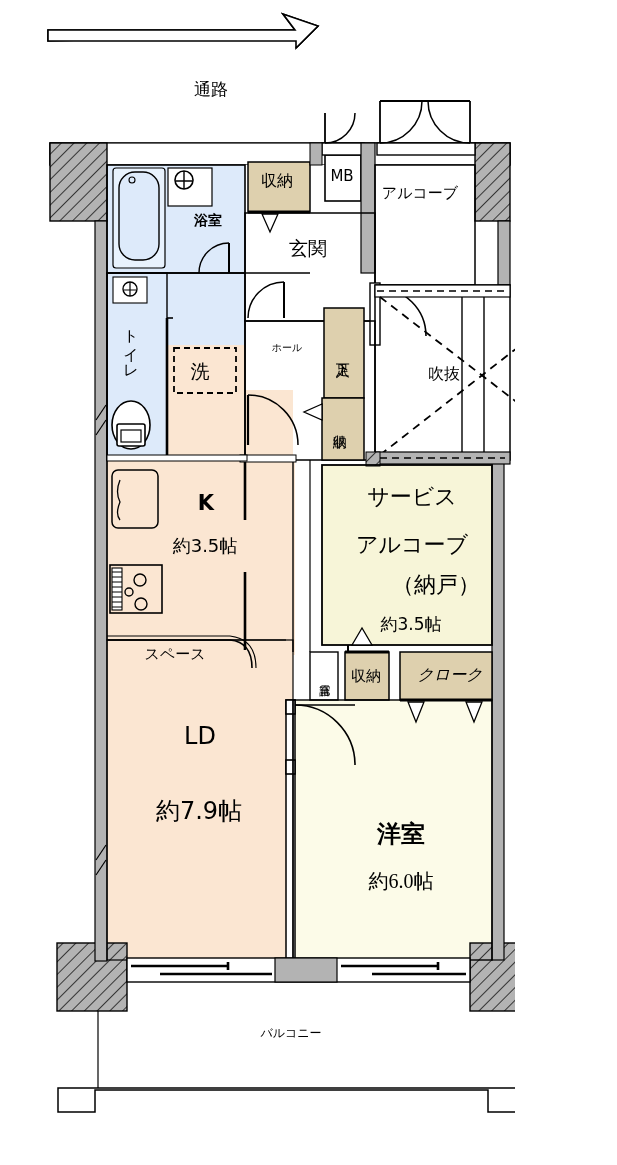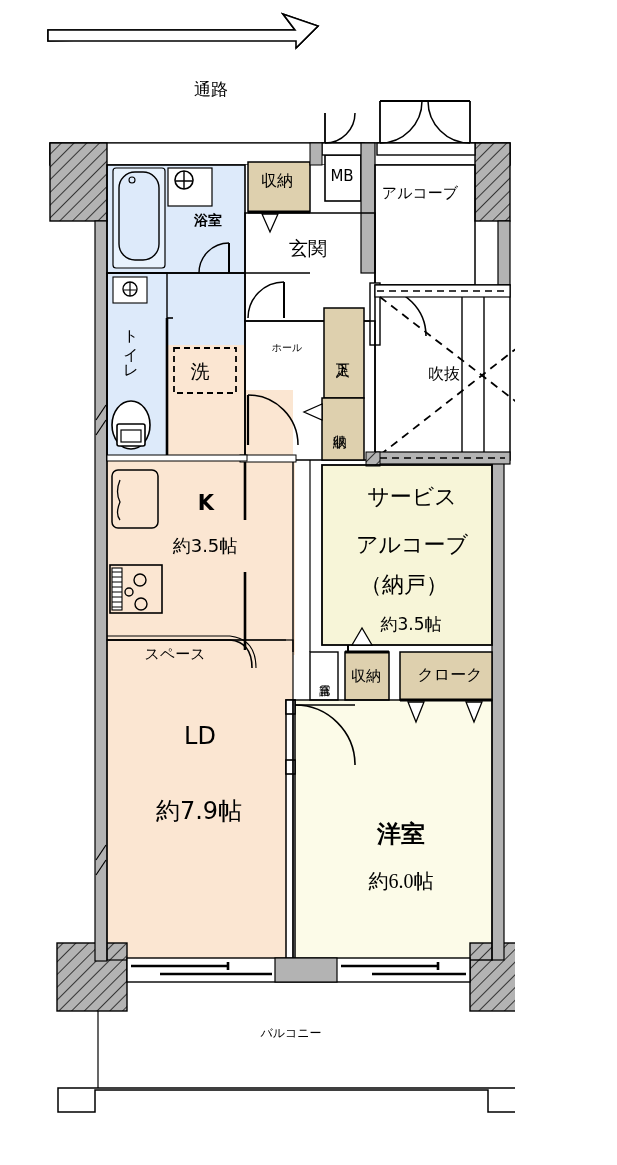--- a/index.html
+++ b/index.html
@@ -275,25 +275,25 @@
 <div class="lbl ctr" style="left:200px;top:372px;font-size:19px;">洗</div>
 <div class="lbl ctr" style="left:287px;top:348px;font-size:10px;">ホール</div>
 <div class="lbl ctr vert" style="left:343px;top:352px;font-size:14px;">下足入</div>
 <div class="lbl ctr vert" style="left:340px;top:424px;font-size:14px;">収納</div>
 <div class="lbl ctr" style="left:444px;top:374px;font-size:16px;">吹抜</div>
 <div class="lbl ctr" style="left:206px;top:503px;font-size:21px;font-weight:600;">K</div>
 <div class="lbl ctr" style="left:205px;top:546px;font-size:18px;">約3.5帖</div>
 <div class="lbl ctr" style="left:175px;top:655px;font-size:15px;">スペース</div>
 <div class="lbl ctr" style="left:412px;top:497px;font-size:22px;">サービス</div>
 <div class="lbl ctr" style="left:412px;top:545px;font-size:22px;">アルコーブ</div>
-<div class="lbl ctr" style="left:404px;top:585px;font-size:22px;">（納戸）</div>
+<div class="lbl ctr" style="left:436px;top:585px;font-size:22px;">（納戸）</div>
 <div class="lbl ctr" style="left:411px;top:625px;font-size:17px;">約3.5帖</div>
 <div class="lbl ctr vert" style="left:324px;top:676px;font-size:11px;">電話台</div>
 <div class="lbl ctr" style="left:366px;top:677px;font-size:15px;">収納</div>
-<div class="lbl ctr" style="left:450px;top:675px;font-size:16px;">クローク</div>
+<div class="lbl ctr" style="left:450px;top:675px;font-size:16px;font-style:italic;">クローク</div>
 <div class="lbl ctr" style="left:200px;top:737px;font-size:24px;font-weight:400;">LD</div>
 <div class="lbl ctr" style="left:199px;top:812px;font-size:24px;">約7.9帖</div>
 <div class="lbl ctr" style="left:401px;top:835px;font-size:24px;font-weight:bold;">洋室</div>
 <div class="lbl ctr" style="left:401px;top:881px;font-size:20px;font-family:Liberation Serif, serif;">約6.0帖</div>
 <div class="lbl ctr" style="left:291px;top:1033px;font-size:12px;">バルコニー</div>
 <div class="lbl ctr" style="left:562px;top:1003px;font-size:19px;font-family:'DejaVu Serif',serif;">N</div>
 
 </div>
 
 </body></html>

